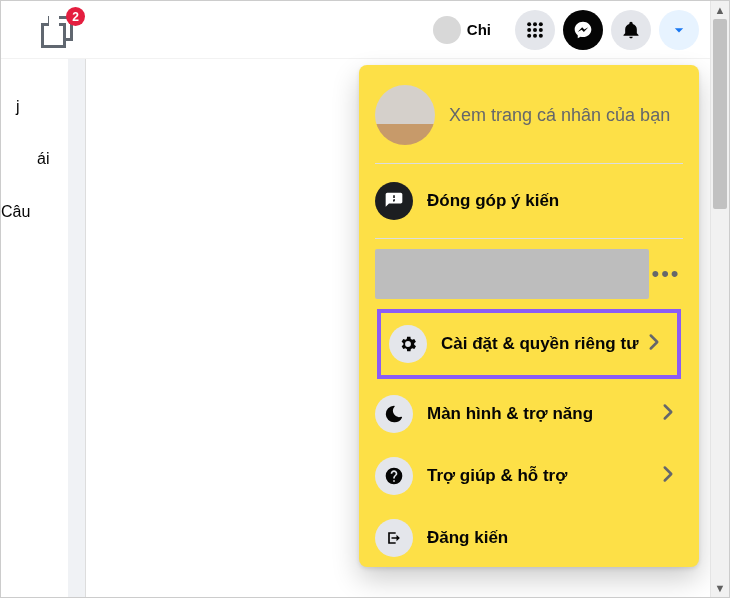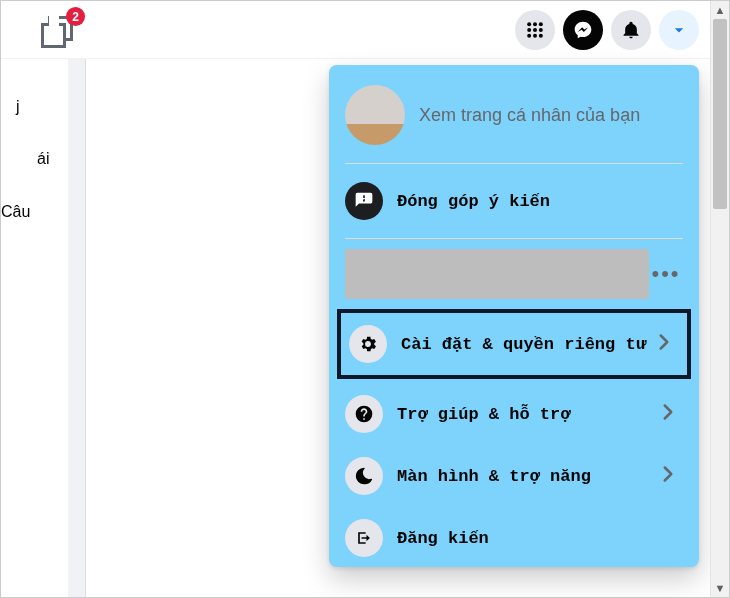--- a/index.html
+++ b/index.html
@@ -101,22 +101,22 @@
   }
   .content-bg {
     position:absolute; left:85px; right:26px; top:58px; bottom:0;
     background:#fff; z-index:2;
   }
 
   .dropdown {
     position: absolute;
     top: 64px;
     right: 30px;
-    width: 370px;
-    background: #7dd3fc;
+    width: 340px;
+    background: #fde047;
     border-radius: 8px;
     box-shadow: 0 12px 28px rgba(0,0,0,0.2), 0 2px 4px rgba(0,0,0,0.1);
     padding: 8px;
     z-index: 10;
   }
   .menu-row {
     display: flex;
     align-items: center;
     padding: 12px 8px;
     border-radius: 8px;
@@ -137,42 +137,42 @@
     border-radius: 50%;
     background: #e4e6eb;
     display: flex; align-items: center; justify-content: center;
     margin-right: 14px;
     flex-shrink: 0;
     color:#050505;
   }
   .icon-circle.dark { background:#1c1e21; color:#fff;}
   .icon-circle svg { width:20px; height:20px; }
   .row-texts { display:flex; flex-direction:column; }
-  .row-title { font-size:17px; font-weight:600; color:#050505;font-family:Liberation Mono, monospace; }
+  .row-title { font-size:17px; font-weight:600; color:#050505; }
   .row-sub { font-size:14px; color:#65676b; margin-top:2px; }
   .chev {
     position: absolute; right: 10px; top: 50%; transform: translateY(-50%);
     color:#65676b;
   }
   .chev svg{ width:26px; height:26px; }
   .masked-row {
     display:flex; align-items:center;
     padding: 4px 8px 6px 8px;
   }
   .masked-block {
     flex:1; height:50px; background:#bdbdbd; border-radius:2px;
   }
   .dots-v {
     width:34px; display:flex; align-items:center; justify-content:center;
     color:#65676b; font-size:22px; letter-spacing:2px;
     cursor:pointer;
   }
   .highlight {
-    border: 4px solid #0f172a;
-    margin: 4px 0;
+    border: 4px solid #8b5cf6;
+    margin: 4px 10px;
     border-radius:0;
   }
   .highlight .menu-row { border-radius:0; }
   
   .scrollbar-track{
     position:absolute; right:0; top:0; bottom:0; width:19px;
     background:#f1f1f1; border-left:1px solid #e4e4e4; z-index:20;
   }
   .scrollbar-up, .scrollbar-down{
     height:18px; display:flex; align-items:center; justify-content:center;
@@ -186,20 +186,24 @@
 </head>
 <body>
 
 <div class="topbar">
   <div class="logo-wrap">
     <div class="logo-sq2"></div>
     <div class="logo-sq"></div>
     <div class="badge">2</div>
   </div>
 
+  <div class="user-pill">
+    <div class="avatar-sm"></div>
+    <span>Chi</span>
+  </div>
   <div class="top-btn">
     <svg viewBox="0 0 24 24">
         <g fill="currentColor">
           <circle cx="5" cy="5" r="2.4"></circle>
           <circle cx="12" cy="5" r="2.4"></circle>
           <circle cx="19" cy="5" r="2.4"></circle>
           <circle cx="5" cy="12" r="2.4"></circle>
           <circle cx="12" cy="12" r="2.4"></circle>
           <circle cx="19" cy="12" r="2.4"></circle>
           <circle cx="5" cy="19" r="2.4"></circle>
@@ -273,38 +277,38 @@
         <svg viewBox="0 0 24 24">
             <path fill="none" stroke="currentColor" stroke-width="2.3" stroke-linecap="round" stroke-linejoin="round" d="M9 6l6 6-6 6"></path>
           </svg>
       </div>
     </div>
   </div>
 
   <div class="menu-row">
     <div class="icon-circle">
       <svg viewBox="0 0 24 24">
-          <path fill="currentColor" d="M12 2a10 10 0 1 0 0 20 10 10 0 0 0 0-20zm1 17h-2v-2h2v2zm2.1-7.8l-.9.9c-.7.7-1.2 1.3-1.2 2.9h-2v-.5c0-1.1.5-2.1 1.2-2.8l1.2-1.2c.4-.3.6-.8.6-1.3 0-1.1-.9-2-2-2s-2 .9-2 2H8c0-2.2 1.8-4 4-4s4 1.8 4 4c0 .9-.4 1.7-.9 2z"></path>
-        </svg>
-    </div>
-    <div class="row-title">Trợ giúp &amp; hỗ trợ</div>
+          <path fill="currentColor" d="M12.3 22A10 10 0 0 1 12 2a.8.8 0 0 1 .6 1.4 7.5 7.5 0 0 0 8 12 .8.8 0 0 1 1 1.1A10 10 0 0 1 12.3 22z"></path>
+        </svg>
+    </div>
+    <div class="row-title">Màn hình &amp; trợ năng</div>
     <div class="chev">
       <svg viewBox="0 0 24 24">
           <path fill="none" stroke="currentColor" stroke-width="2.3" stroke-linecap="round" stroke-linejoin="round" d="M9 6l6 6-6 6"></path>
         </svg>
     </div>
   </div>
 
   <div class="menu-row">
     <div class="icon-circle">
       <svg viewBox="0 0 24 24">
-          <path fill="currentColor" d="M12.3 22A10 10 0 0 1 12 2a.8.8 0 0 1 .6 1.4 7.5 7.5 0 0 0 8 12 .8.8 0 0 1 1 1.1A10 10 0 0 1 12.3 22z"></path>
-        </svg>
-    </div>
-    <div class="row-title">Màn hình &amp; trợ năng</div>
+          <path fill="currentColor" d="M12 2a10 10 0 1 0 0 20 10 10 0 0 0 0-20zm1 17h-2v-2h2v2zm2.1-7.8l-.9.9c-.7.7-1.2 1.3-1.2 2.9h-2v-.5c0-1.1.5-2.1 1.2-2.8l1.2-1.2c.4-.3.6-.8.6-1.3 0-1.1-.9-2-2-2s-2 .9-2 2H8c0-2.2 1.8-4 4-4s4 1.8 4 4c0 .9-.4 1.7-.9 2z"></path>
+        </svg>
+    </div>
+    <div class="row-title">Trợ giúp &amp; hỗ trợ</div>
     <div class="chev">
       <svg viewBox="0 0 24 24">
           <path fill="none" stroke="currentColor" stroke-width="2.3" stroke-linecap="round" stroke-linejoin="round" d="M9 6l6 6-6 6"></path>
         </svg>
     </div>
   </div>
 
   <div class="menu-row" style="padding-bottom:2px;">
     <div class="icon-circle">
       <svg viewBox="0 0 24 24">

